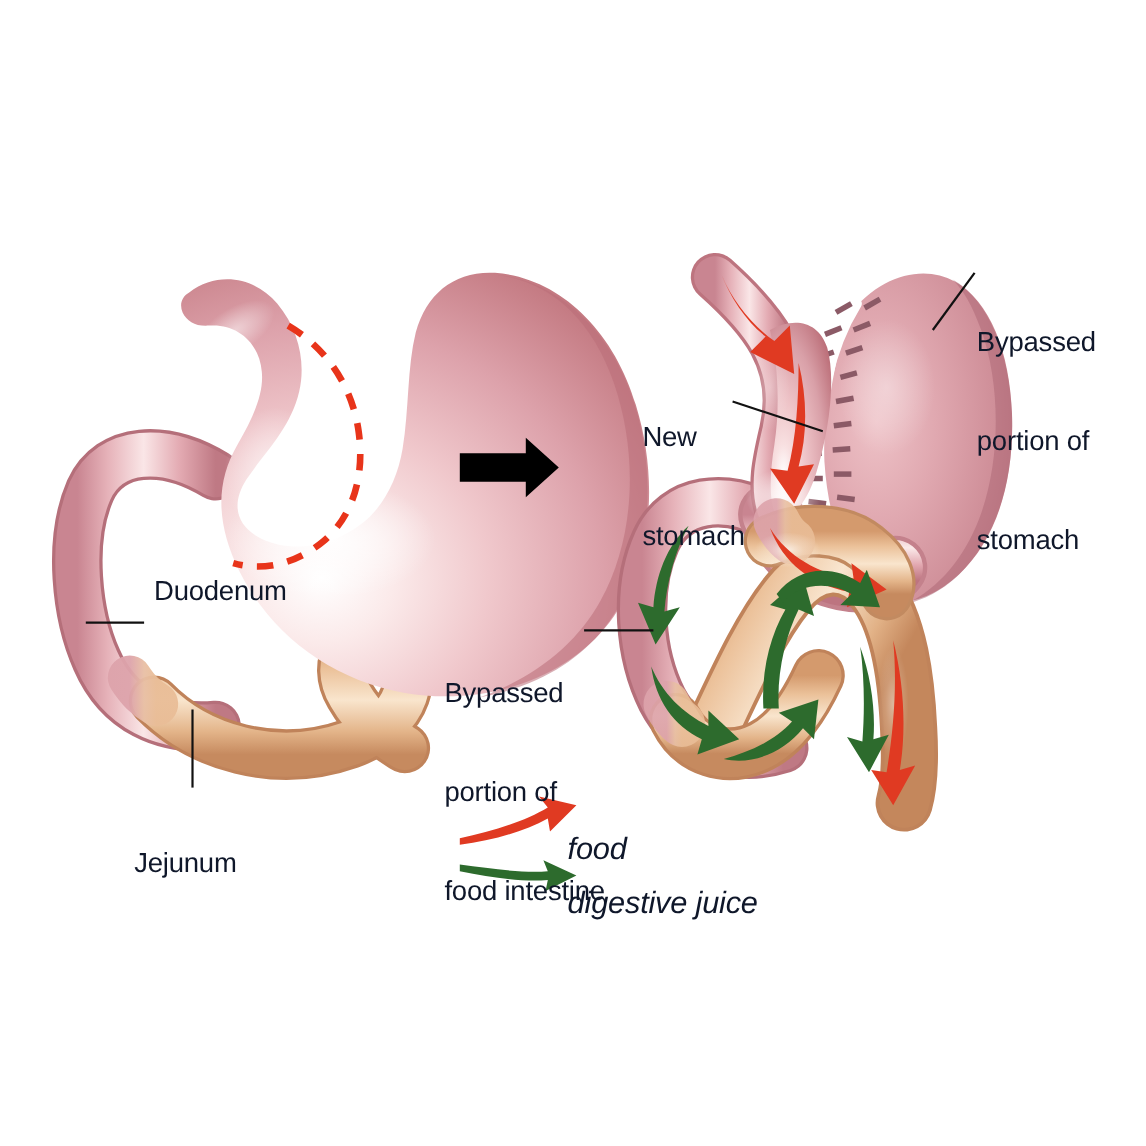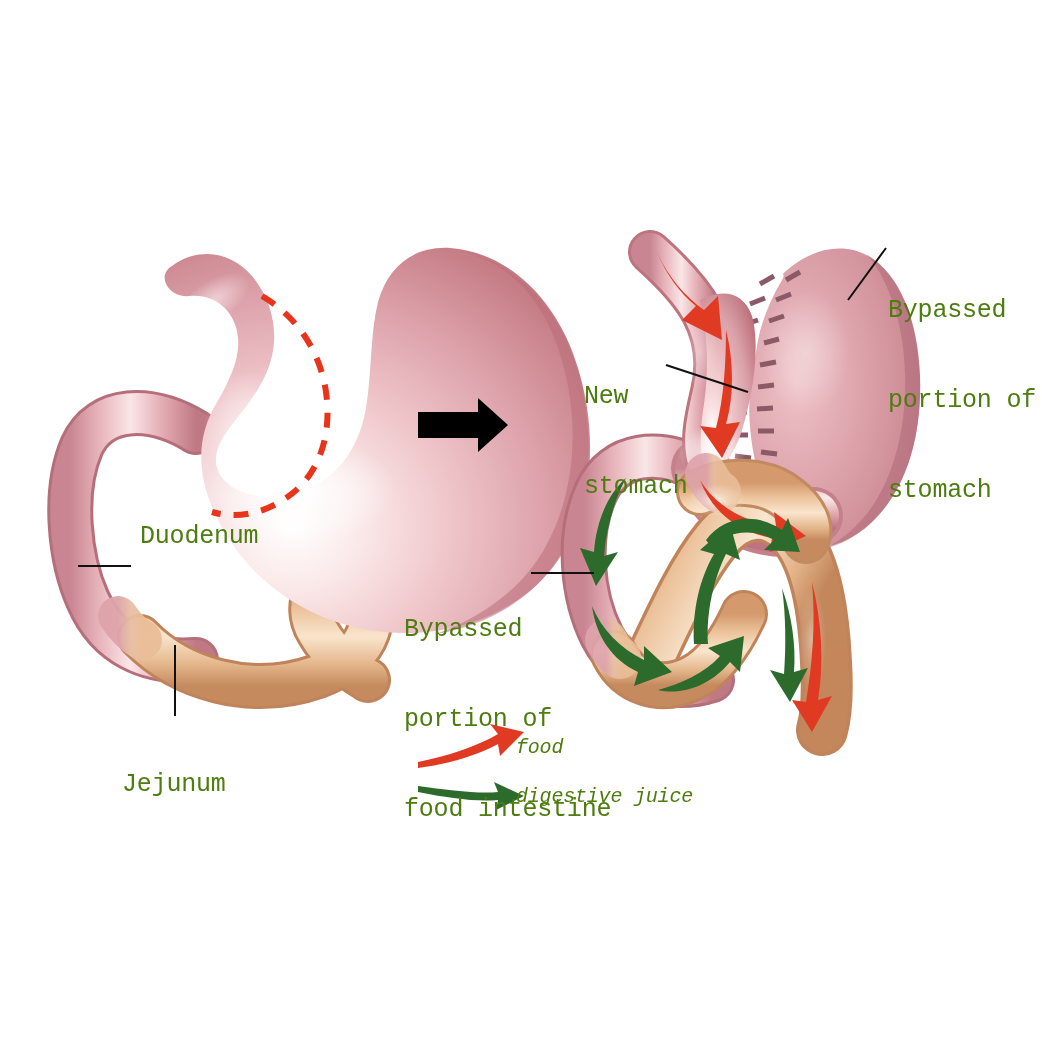--- a/index.html
+++ b/index.html
@@ -22,30 +22,31 @@
   }
   #diagram {
     position: absolute;
     left: 0;
     top: 0;
     width: 1042px;
     height: 1042px;
   }
   .lbl {
     position: absolute;
-    color: #4d7c0f;
-    font-family: Liberation Mono, monospace;
+    color: #0f172a;
+    font-family: Liberation Sans, sans-serif;
     font-size: 25px;
     line-height: 30px;
     white-space: pre;
     letter-spacing: -0.2px;
   }
   .lbl-italic {
     font-style: italic;
-    font-size: 20px;
+    font-size: 28px;
+    margin-top: 24px;
   }
 </style>
 </head>
 <body>
 
 <div id="stage">
 
   <svg id="diagram" viewBox="0 0 1042 1042" xmlns="http://www.w3.org/2000/svg">
     <defs>
 

